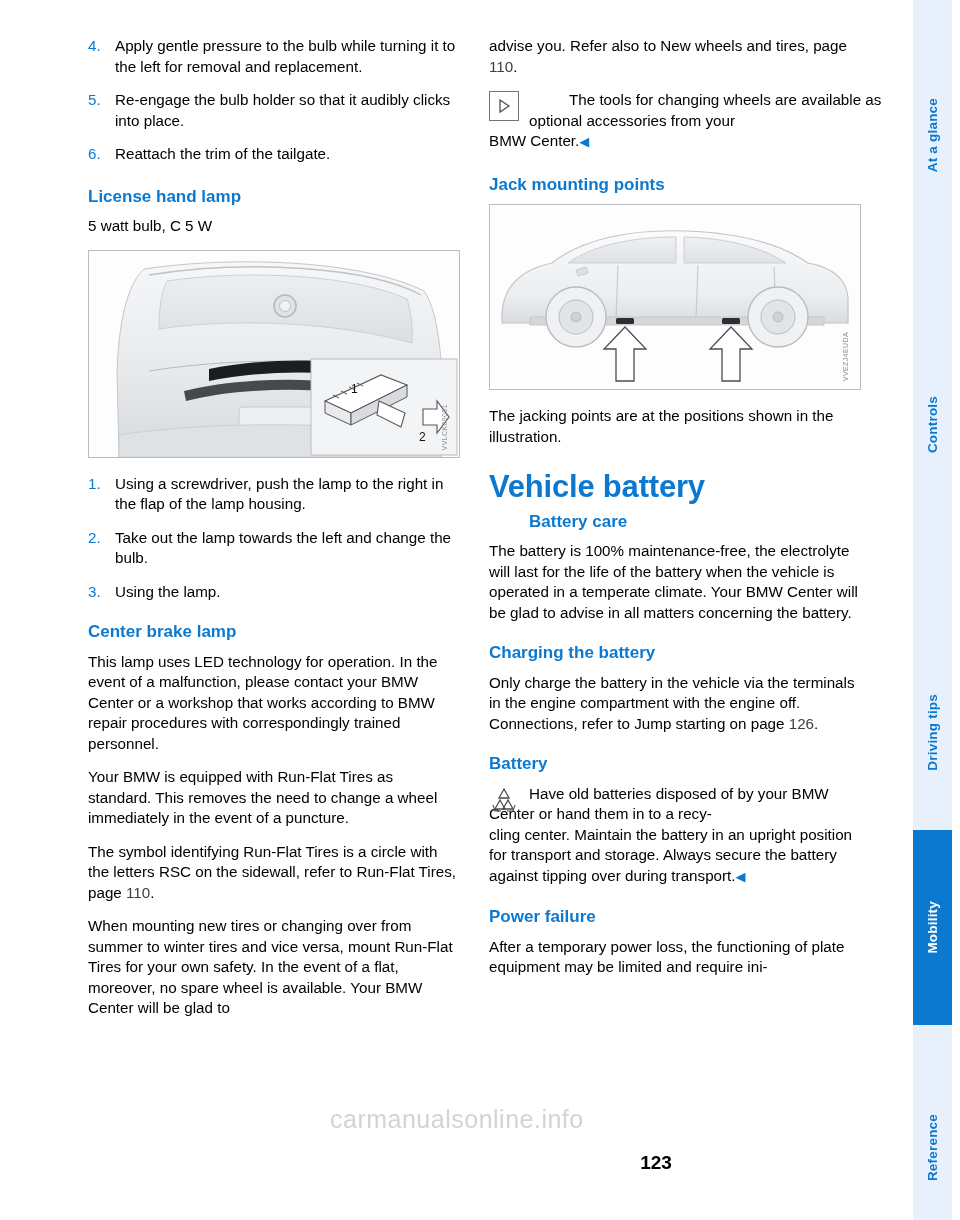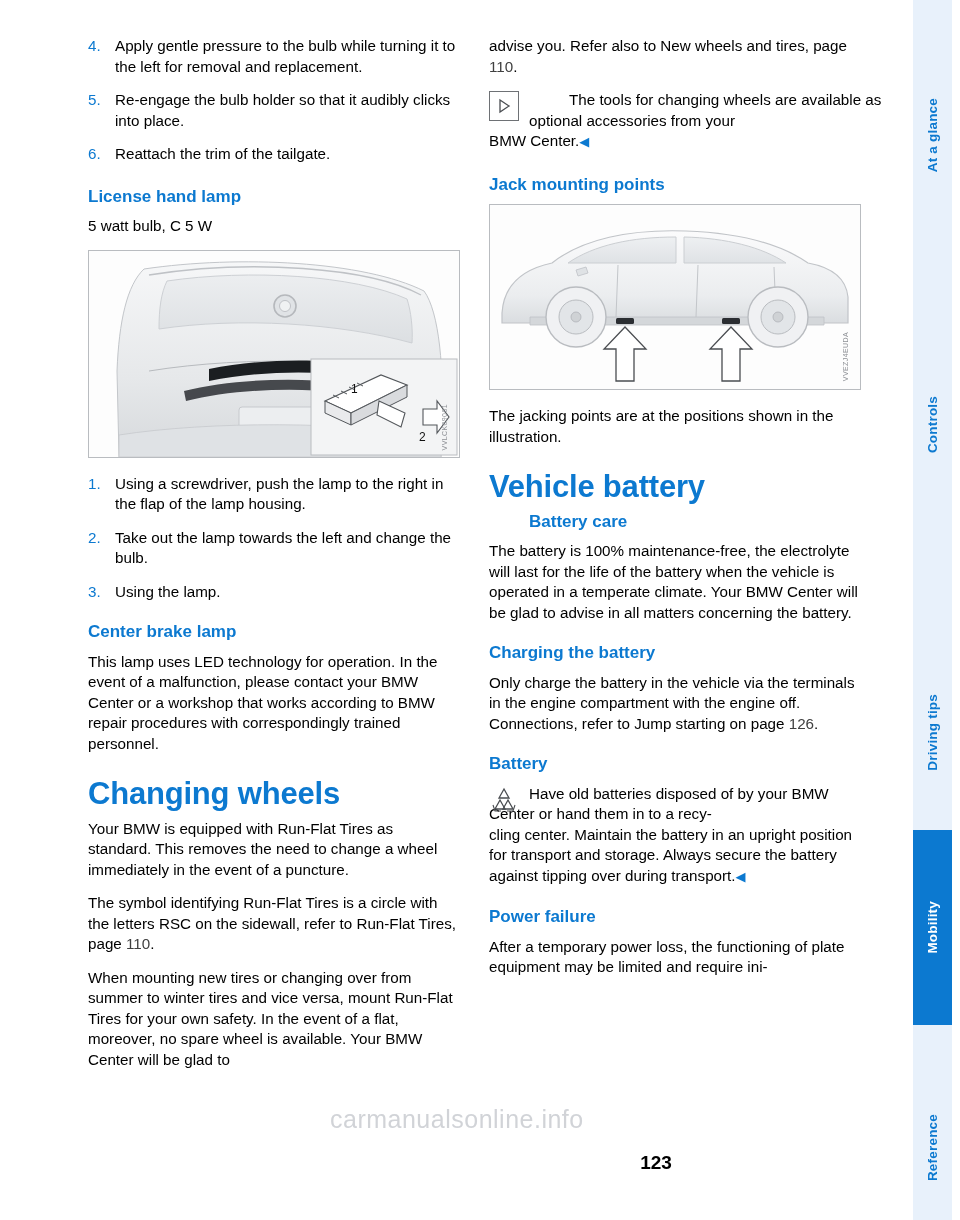--- a/index.html
+++ b/index.html
@@ -257,21 +257,20 @@
       <span>Take out the lamp towards the left and change the bulb.</span>
     </div>
     <div class="step">
       <span class="num">3.</span>
       <span>Using the lamp.</span>
     </div>
 
     <h2 class="blue">Center brake lamp</h2>
     <p>This lamp uses LED technology for operation. In the event of a malfunction, please contact your BMW Center or a workshop that works according to BMW repair procedures with correspondingly trained personnel.</p>
 
-    <h1 class="blue">Changing wheels</h1>
     <p>Your BMW is equipped with Run-Flat Tires as standard. This removes the need to change a wheel immediately in the event of a puncture.</p>
     <p><span>The symbol identifying Run-Flat Tires is a circle with the letters RSC on the sidewall, refer to Run-Flat Tires, page </span><span class="pref">110</span><span>.</span></p>
     <p>When mounting new tires or changing over from summer to winter tires and vice versa, mount Run-Flat Tires for your own safety. In the event of a flat, moreover, no spare wheel is available. Your BMW Center will be glad to</p>
   </div>
 
   <div class="col col-right">
 
     <p><span>advise you. Refer also to New wheels and tires, page </span><span class="pref">110</span><span>.</span></p>
 
     <div class="note">

